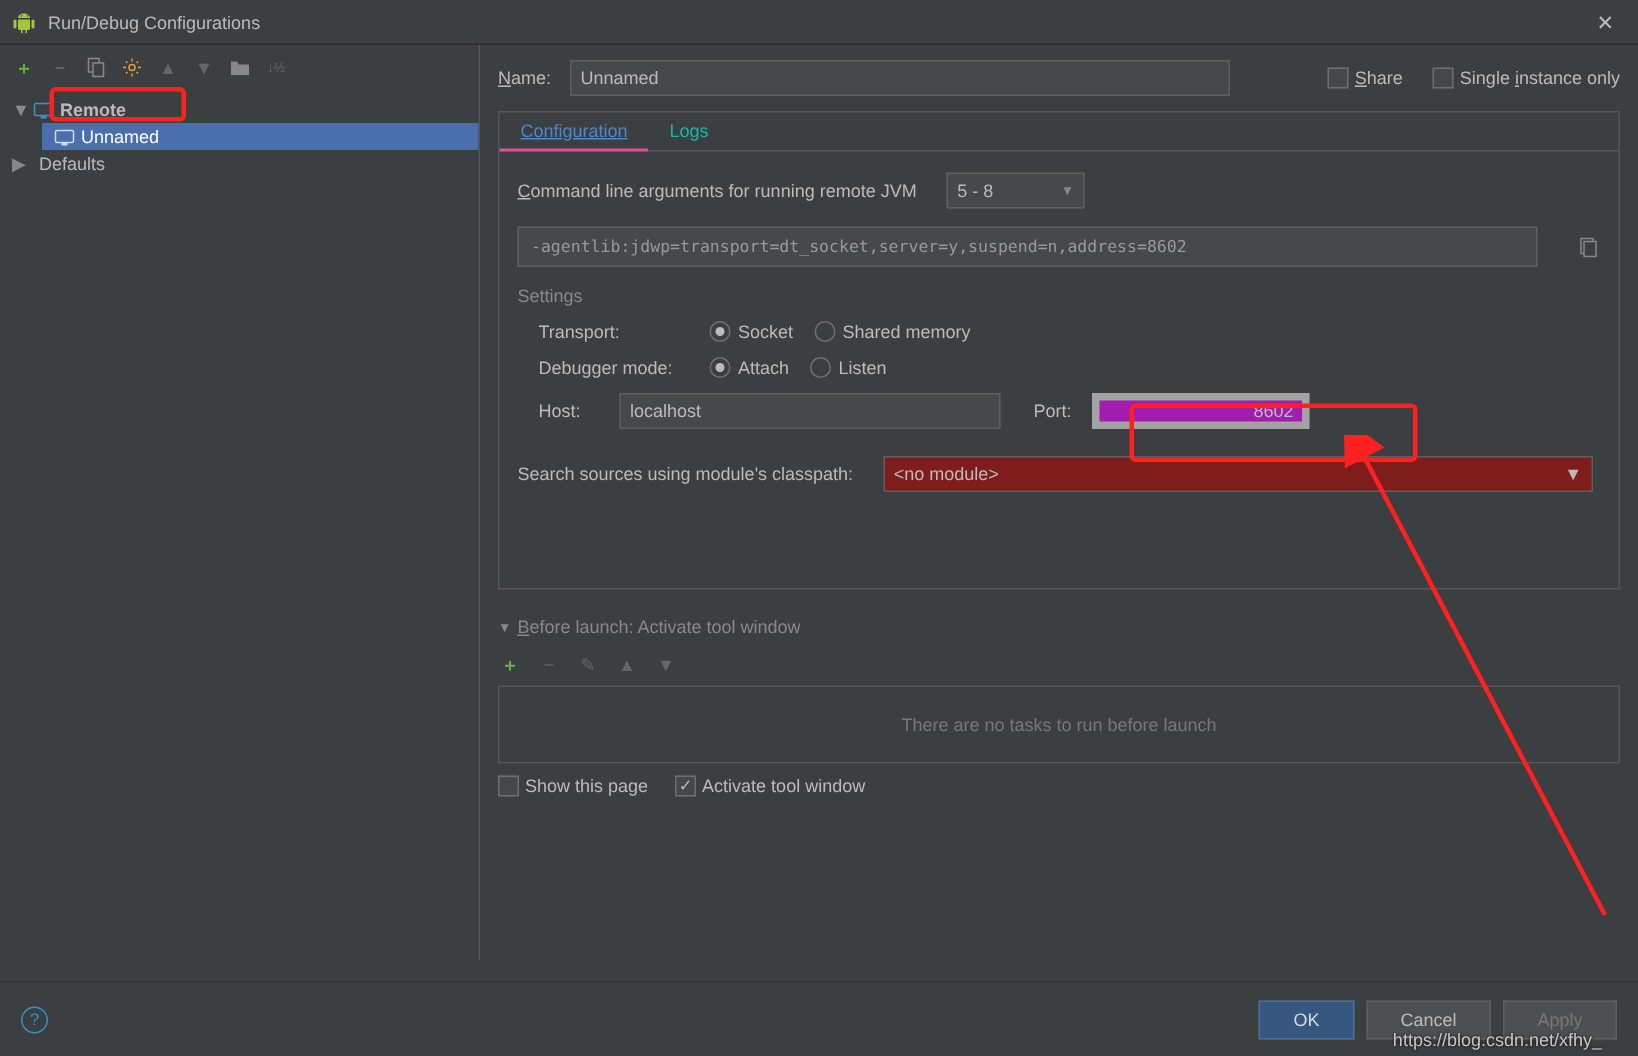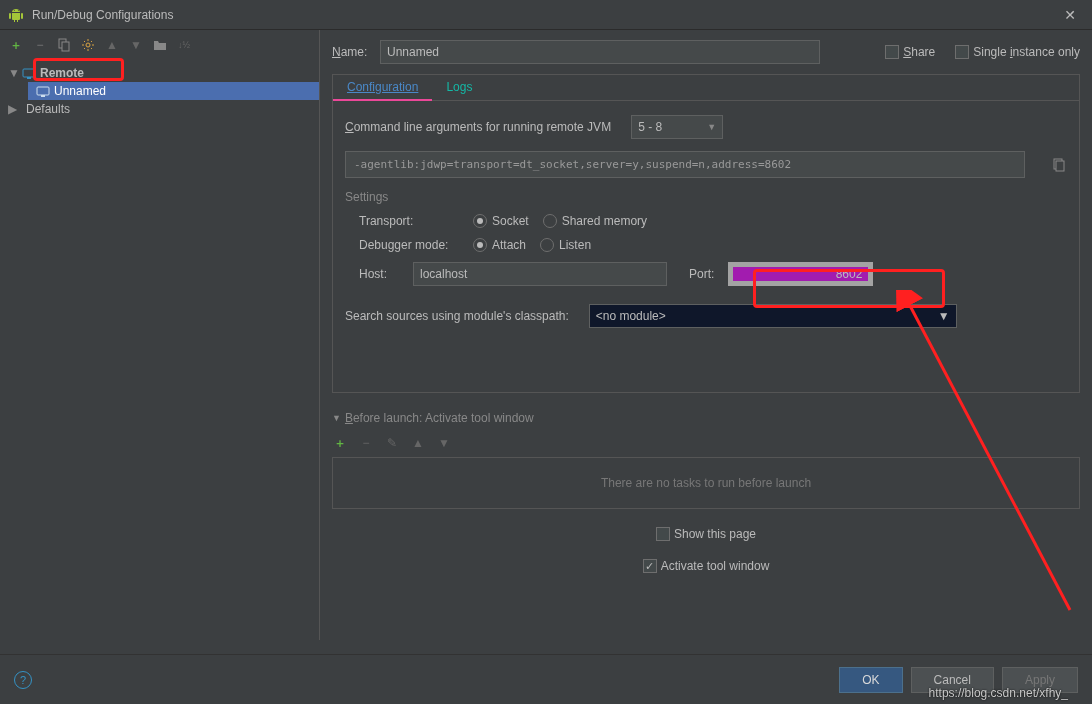--- a/index.html
+++ b/index.html
@@ -55,29 +55,29 @@
   .settings-title { color: #888; margin-bottom: 10px; }
   .sub-row { display: flex; align-items: center; gap: 14px; margin-bottom: 10px; padding-left: 14px; }
   .sub-row .slbl { width: 100px; color: #bbb; }
   .radio { width: 14px; height: 14px; border: 1px solid #6e6e6e; border-radius: 50%; display: inline-flex; align-items: center; justify-content: center; }
   .radio.sel::after { content: ""; width: 6px; height: 6px; background: #bbb; border-radius: 50%; display: block; }
   .radio-lbl { display: flex; align-items: center; gap: 5px; }
   
   .host-field { width: 254px; }
   .port-field { width: 145px; background: #a21caf; border: 5px solid #a3a3a3; color: #bbb; padding: 3px 6px; height: 24px; text-align: right; }
   .port-box { position: absolute; left: 753px; top: 269px; width: 192px; height: 39px; pointer-events: none; }
-  .wide-drop { background: #0f172a; border: 1px solid #5e6060; color: #bbb; padding: 3px 6px; height: 24px; display: flex; align-items: center; justify-content: space-between; width: 368px; }
+  .wide-drop { background: #7f1d1d; border: 1px solid #5e6060; color: #bbb; padding: 3px 6px; height: 24px; display: flex; align-items: center; justify-content: space-between; width: 473px; }
   
   .before-launch { margin-top: 18px; }
   .bl-header { display: flex; align-items: center; gap: 4px; color: #888; margin-bottom: 8px; }
   .bl-header .exp { font-size: 9px; }
   .bl-toolbar { display: flex; gap: 10px; padding: 2px 0 6px 0; }
   .bl-box { border: 1px solid #555; height: 52px; display: flex; align-items: center; justify-content: center; color: #777; }
   
-  .footer-checks { display: flex; align-items: center; gap: 18px; margin-top: 18px; flex-direction: column; }
+  .footer-checks { display: flex; align-items: center; gap: 18px; margin-top: 8px; }
   
   .bottom-bar { position: absolute; bottom: 0; left: 0; right: 0; height: 50px; border-top: 1px solid #323232; display: flex; align-items: center; padding: 0 14px; }
   .help-icon { width: 18px; height: 18px; border: 1px solid #3592c4; border-radius: 50%; color: #3592c4; display: flex; align-items: center; justify-content: center; font-size: 11px; cursor: pointer; }
   .btns { margin-left: auto; display: flex; gap: 8px; }
   .btn { height: 26px; padding: 0 22px; border: 1px solid #5e6060; background: #4c5052; color: #bbb; cursor: pointer; display: flex; align-items: center; }
   .btn.primary { background: #365880; border-color: #4c708c; color: #d8d8d8; }
   .btn.disabled { color: #777; }
   
   .watermark { position: absolute; right: 24px; bottom: 4px; color: #c8c8c8; font-size: 12px; pointer-events: none; text-shadow: 0 0 2px #000; }
   

